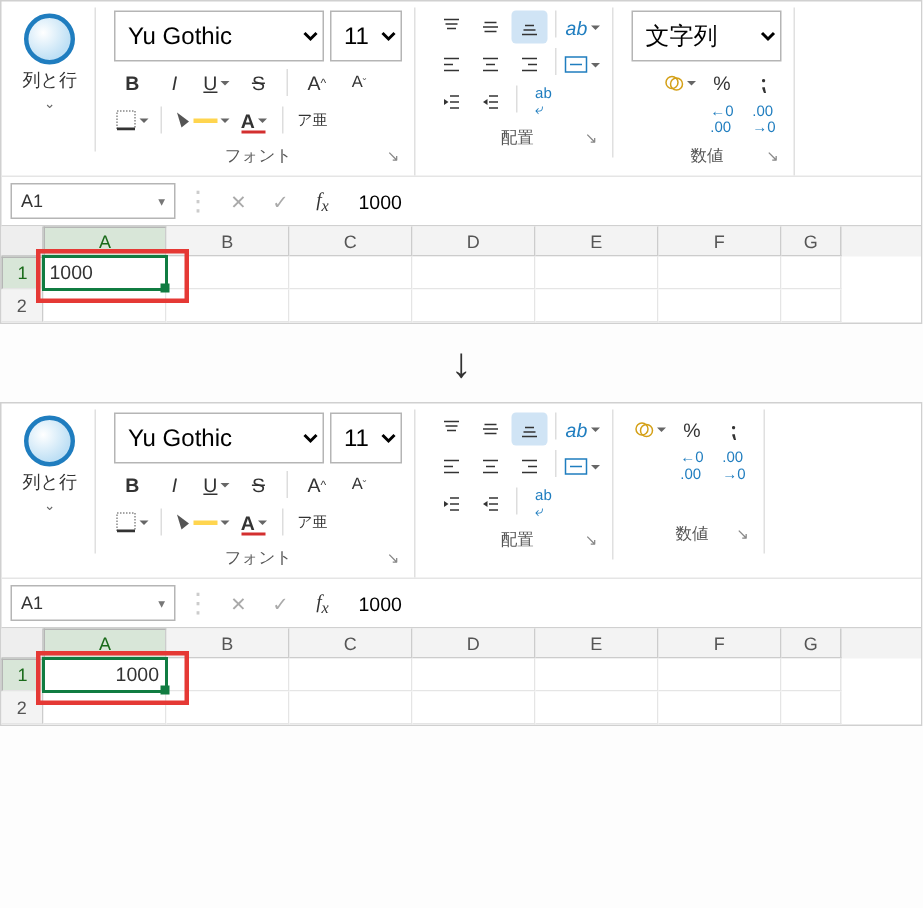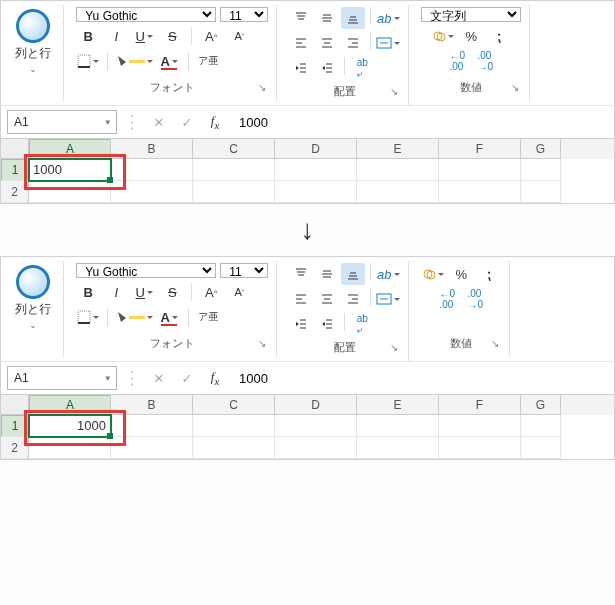--- a/index.html
+++ b/index.html
@@ -6,27 +6,27 @@
 body{font-family:"Yu Gothic","Meiryo",sans-serif;font-size:12px;background:#fdfdfd;width:615px;color:#333}
 .panel{border:1px solid #d0d0d0;background:#fff}
 .ribbon{display:flex;align-items:flex-start;padding:4px 6px 0 6px;gap:4px}
 .rowgroup{display:flex;flex-direction:column;align-items:center;padding:2px 6px 2px 2px;border-right:1px solid #e0e0e0;min-height:96px;justify-content:flex-start}
 .bigbtn{display:flex;flex-direction:column;align-items:center;gap:2px;padding:2px 6px;cursor:pointer}
 .circ{width:34px;height:34px;border-radius:50%;border:3px solid #1f7dbf;background:radial-gradient(circle at 35% 35%,#fff,#bfe0f5 70%)}
 .grpfooter{display:flex;justify-content:center;align-items:center;gap:6px;font-size:11px;color:#555;padding:2px 0 4px 0;margin-top:auto;width:100%;position:relative}
 .launcher{position:absolute;right:2px;font-size:10px;color:#888;cursor:pointer}
 .fontgrp{flex-direction:column;align-items:stretch;padding:2px 8px}
 .row{display:flex;align-items:center;gap:4px;margin-bottom:3px}
-select,.sel{height:15px;border:1px solid #b5b5b5;background:#fff;font-family:inherit;padding:0 4px;font-size:12px}
+select,.sel{height:34px;border:1px solid #b5b5b5;background:#fff;font-family:inherit;padding:0 4px;font-size:16px}
 .btn{min-width:24px;height:22px;display:inline-flex;align-items:center;justify-content:center;cursor:pointer;border-radius:3px;font-size:13px;color:#333;position:relative}
 .dd::after{content:"";border:3px solid transparent;border-top-color:#666;margin-left:2px;margin-top:3px}
 .sep{width:1px;height:18px;background:#ddd;margin:0 3px}
 svg{display:block}
 .aligngrp .arow{display:flex;gap:2px;margin-bottom:3px}
-.numgrp{padding:2px 8px;flex-direction:column;align-items:center}
+.numgrp{padding:2px 8px;flex-direction:column;align-items:flex-end}
 .namebar{display:flex;align-items:center;gap:4px;padding:4px 6px;border-top:1px solid #e5e5e5}
 .namebox{width:110px;height:24px;border:1px solid #b5b5b5;display:flex;align-items:center;padding:0 6px;background:#fff;justify-content:space-between}
 .namebox .ddar{font-size:9px;color:#777}
 .vsep2{color:#ccc;font-size:18px;padding:0 2px}
 .fx{font-style:italic;font-family:serif;font-size:13px}
 .formula-input{flex:1;height:24px;border:none;padding:0 8px;font-size:13px;font-family:inherit;outline:none;background:transparent}
 .grid{position:relative;border-top:1px solid #d0d0d0}
 .hdrrow{display:flex;background:#f3f3f3}
 .corner{width:28px;height:20px;border-right:1px solid #ccc;border-bottom:1px solid #ccc;background:#eee}
 .colh{width:82px;height:20px;border-right:1px solid #ccc;border-bottom:1px solid #ccc;display:flex;align-items:center;justify-content:center;color:#555;font-size:12px;background:#f3f3f3}

